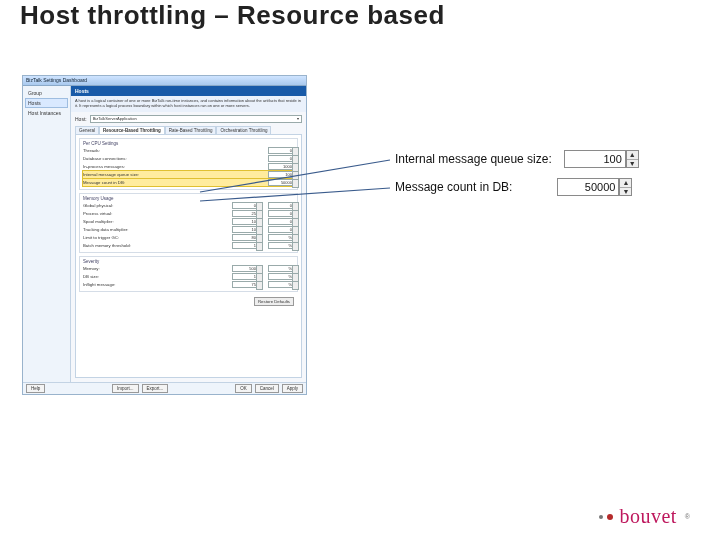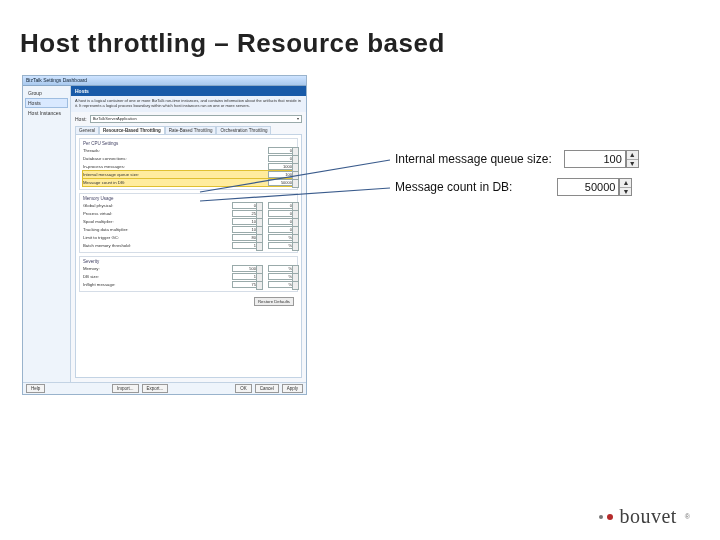--- a/index.html
+++ b/index.html
@@ -1,18 +1,18 @@
 <!DOCTYPE html>
 <html><head>
 <meta charset="utf-8">
 <style>
   * { box-sizing: border-box; margin: 0; padding: 0; }
   html, body { width: 720px; height: 540px; font-family: Tahoma, Arial, sans-serif; background: #fff; overflow: hidden; }
   .slide { position: relative; width: 720px; height: 540px; }
-  .title { position: absolute; top: 28px; left: 20px; font-size: 26px; font-weight: bold; color: #222; letter-spacing: .5px; text-align: center; }
+  .title { position: absolute; top: 0; left: 20px; font-size: 26px; font-weight: bold; color: #222; letter-spacing: .5px; text-align: center; }
 
   
   .dialog { position: absolute; top: 75px; left: 22px; width: 285px; height: 320px; border: 1px solid #99b3cc; background: #f5f7fb; font-size: 5px; color: #333; }
   .dlg-titlebar { height: 10px; background: linear-gradient(#cfe4ff,#a9c9ee); border-bottom: 1px solid #8aa9c8; padding: 1px 3px; font-size: 5px; color: #123; }
   .dlg-body { display: flex; height: calc(100% - 22px); }
   .dlg-left { width: 48px; background: #eef4fb; border-right: 1px solid #c3d3e4; padding: 2px; }
   .dlg-left div { padding: 1px 2px; border: 1px solid transparent; }
   .dlg-left div.sel { background: #d9e9ff; border: 1px solid #9ebde0; }
   .dlg-main { flex: 1; display: flex; flex-direction: column; }
   .banner { background: #185aa8; color: #fff; padding: 2px 4px; font-weight: bold; font-size: 5px; }
@@ -44,21 +44,21 @@
   .callout .spinbig .arrows { position:absolute; right:-14px; top:-1px; width:13px; height:18px; border:1px solid #8a8a8a; background:#eee; display:flex; flex-direction:column; }
   .callout .spinbig .arrows div { flex:1; display:flex; align-items:center; justify-content:center; font-size:7px; color:#333; }
   .callout .spinbig .arrows div:first-child { border-bottom:1px solid #aaa; }
 
   
   svg.connectors { position:absolute; top:0; left:0; width:720px; height:540px; pointer-events:none; }
 
   
   .logo { position:absolute; bottom:12px; right:30px; display:flex; align-items:center; gap:6px; }
   .logo .dot { width:6px; height:6px; border-radius:50%; background:#b52b2b; box-shadow: -9px 0 0 -1px #777; }
-  .logo .word { font-family: Georgia, 'Times New Roman', serif; font-size:20px; color:#404040; letter-spacing:.5px; }
+  .logo .word { font-family: Georgia, 'Times New Roman', serif; font-size:20px; color:#be185d; letter-spacing:.5px; }
   .logo .tm { font-size:7px; color:#777; vertical-align: top; margin-left:2px; }
 </style>
 </head>
 <body>
 
 <div class="slide">
   <div class="title">Host throttling – Resource based</div>
 
   <div class="dialog">
     <div class="dlg-titlebar">BizTalk Settings Dashboard</div>

